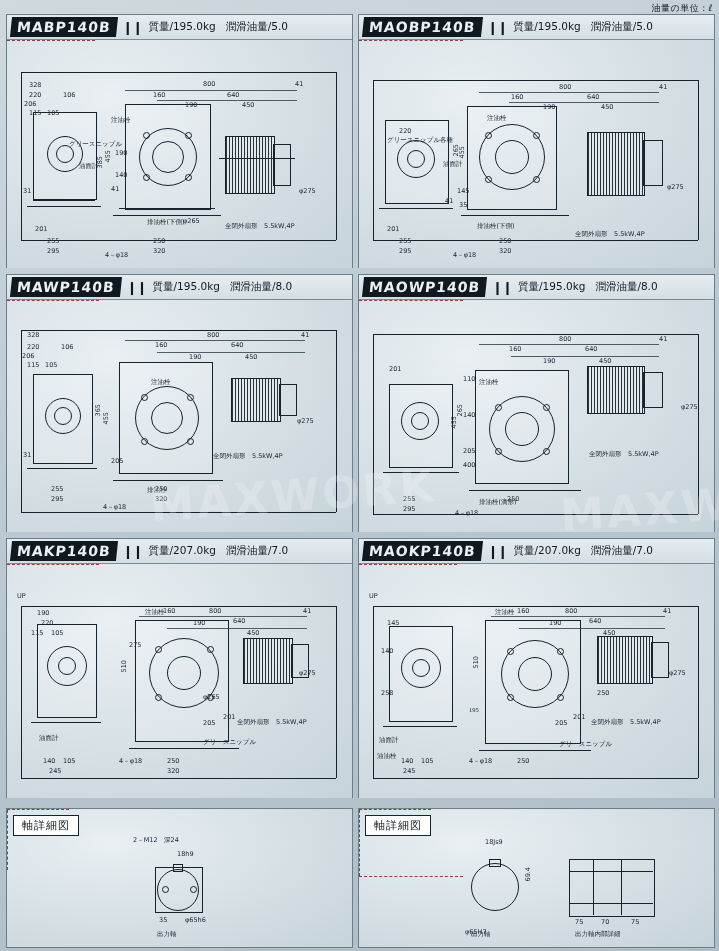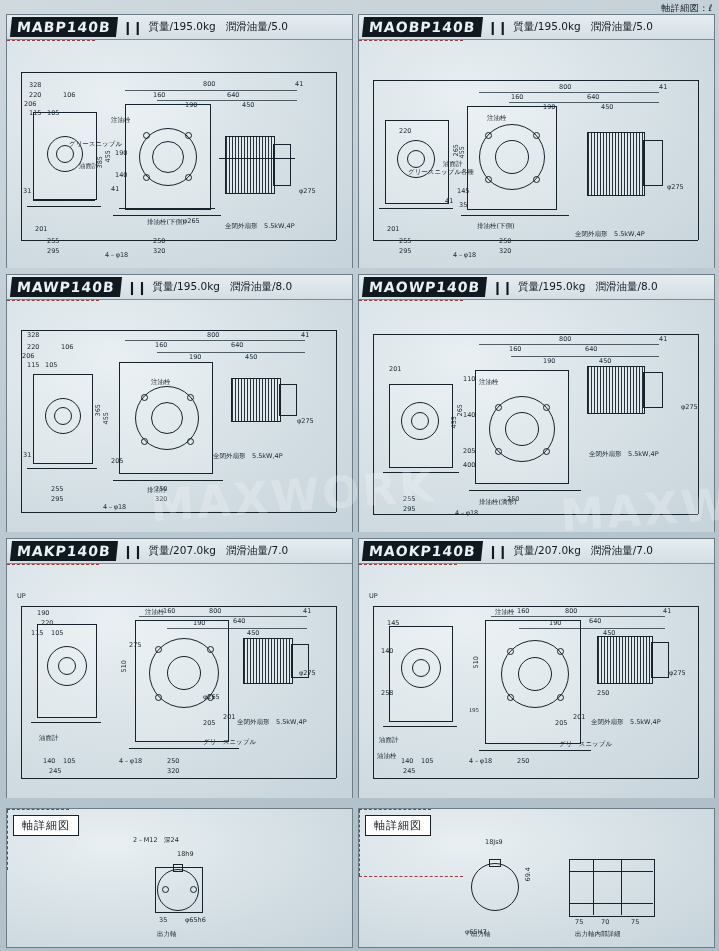--- a/index.html
+++ b/index.html
@@ -120,21 +120,21 @@
     transform:rotate(-4deg);
     pointer-events:none;
     user-select:none;
   }
 </style>
 </head>
 <body>
 
 <div class="page"></div>
 
-<div class="unit-note">軸詳細図：ℓ</div>
+<div class="unit-note">油量の単位：ℓ</div>
 
 <div class="panel" style="left:6px;top:14px;width:345px;height:252px;">
   <div class="hdr">
     <span class="model">MABP140B</span>
     <span class="bars">❙❙</span>
     <span class="spec">質量/195.0kg</span>
     <span class="spec">潤滑油量/5.0</span>
   </div>
   <div class="body">
 
@@ -256,21 +256,21 @@
 
     <div class="dim" style="left:28px;top:186px;">201</div>
     <div class="dim" style="left:40px;top:198px;">255</div>
     <div class="dim" style="left:40px;top:208px;">295</div>
     <div class="dim" style="left:140px;top:198px;">250</div>
     <div class="dim" style="left:140px;top:208px;">320</div>
     <div class="dim" style="left:94px;top:212px;">4－φ18</div>
     <div class="dim" style="left:308px;top:144px;">φ275</div>
 
     <div class="note" style="left:128px;top:74px;">注油栓</div>
-    <div class="note" style="left:49px;top:96px;margin-top:32px;">グリースニップル各種</div>
+    <div class="note" style="left:28px;top:96px;">グリースニップル各種</div>
     <div class="note" style="left:84px;top:120px;">油面計</div>
     <div class="note" style="left:118px;top:182px;">排油栓(下側)</div>
     <div class="note" style="left:216px;top:190px;">全閉外扇形　5.5kW,4P</div>
   </div>
 </div>
 
 <div class="panel" style="left:6px;top:274px;width:345px;height:256px;">
   <div class="hdr">
     <span class="model">MAWP140B</span>
     <span class="bars">❙❙</span>

